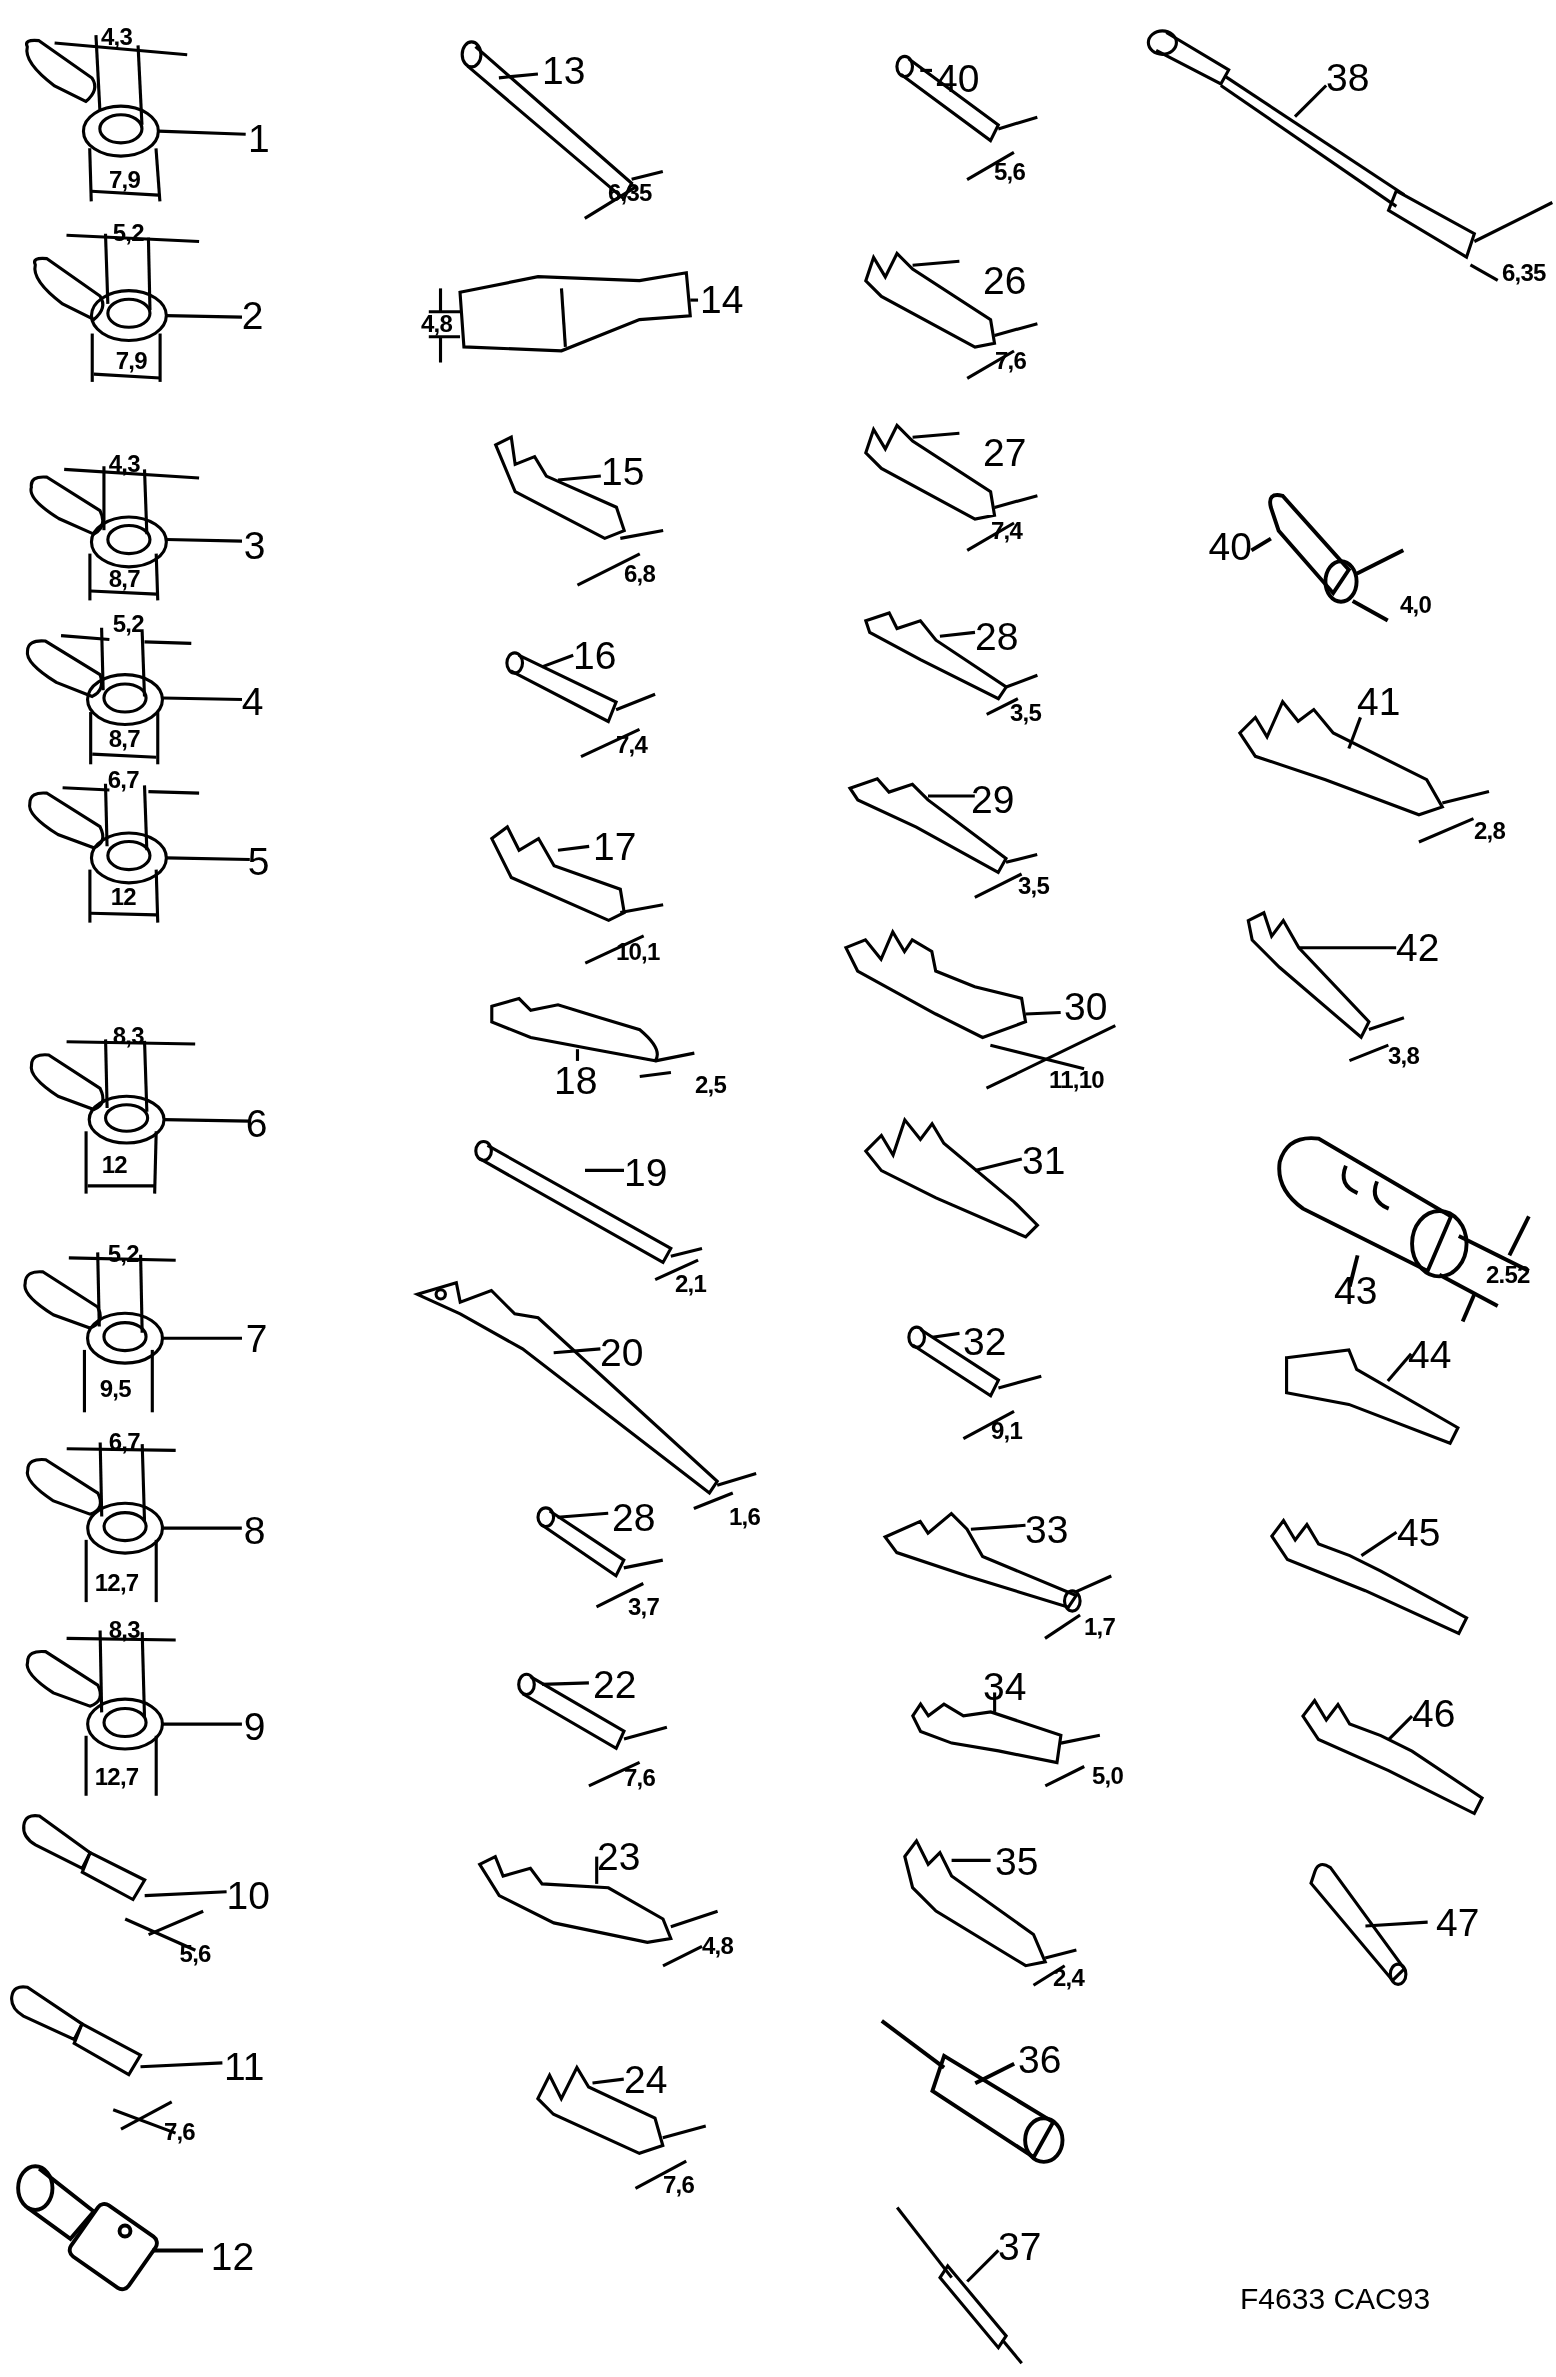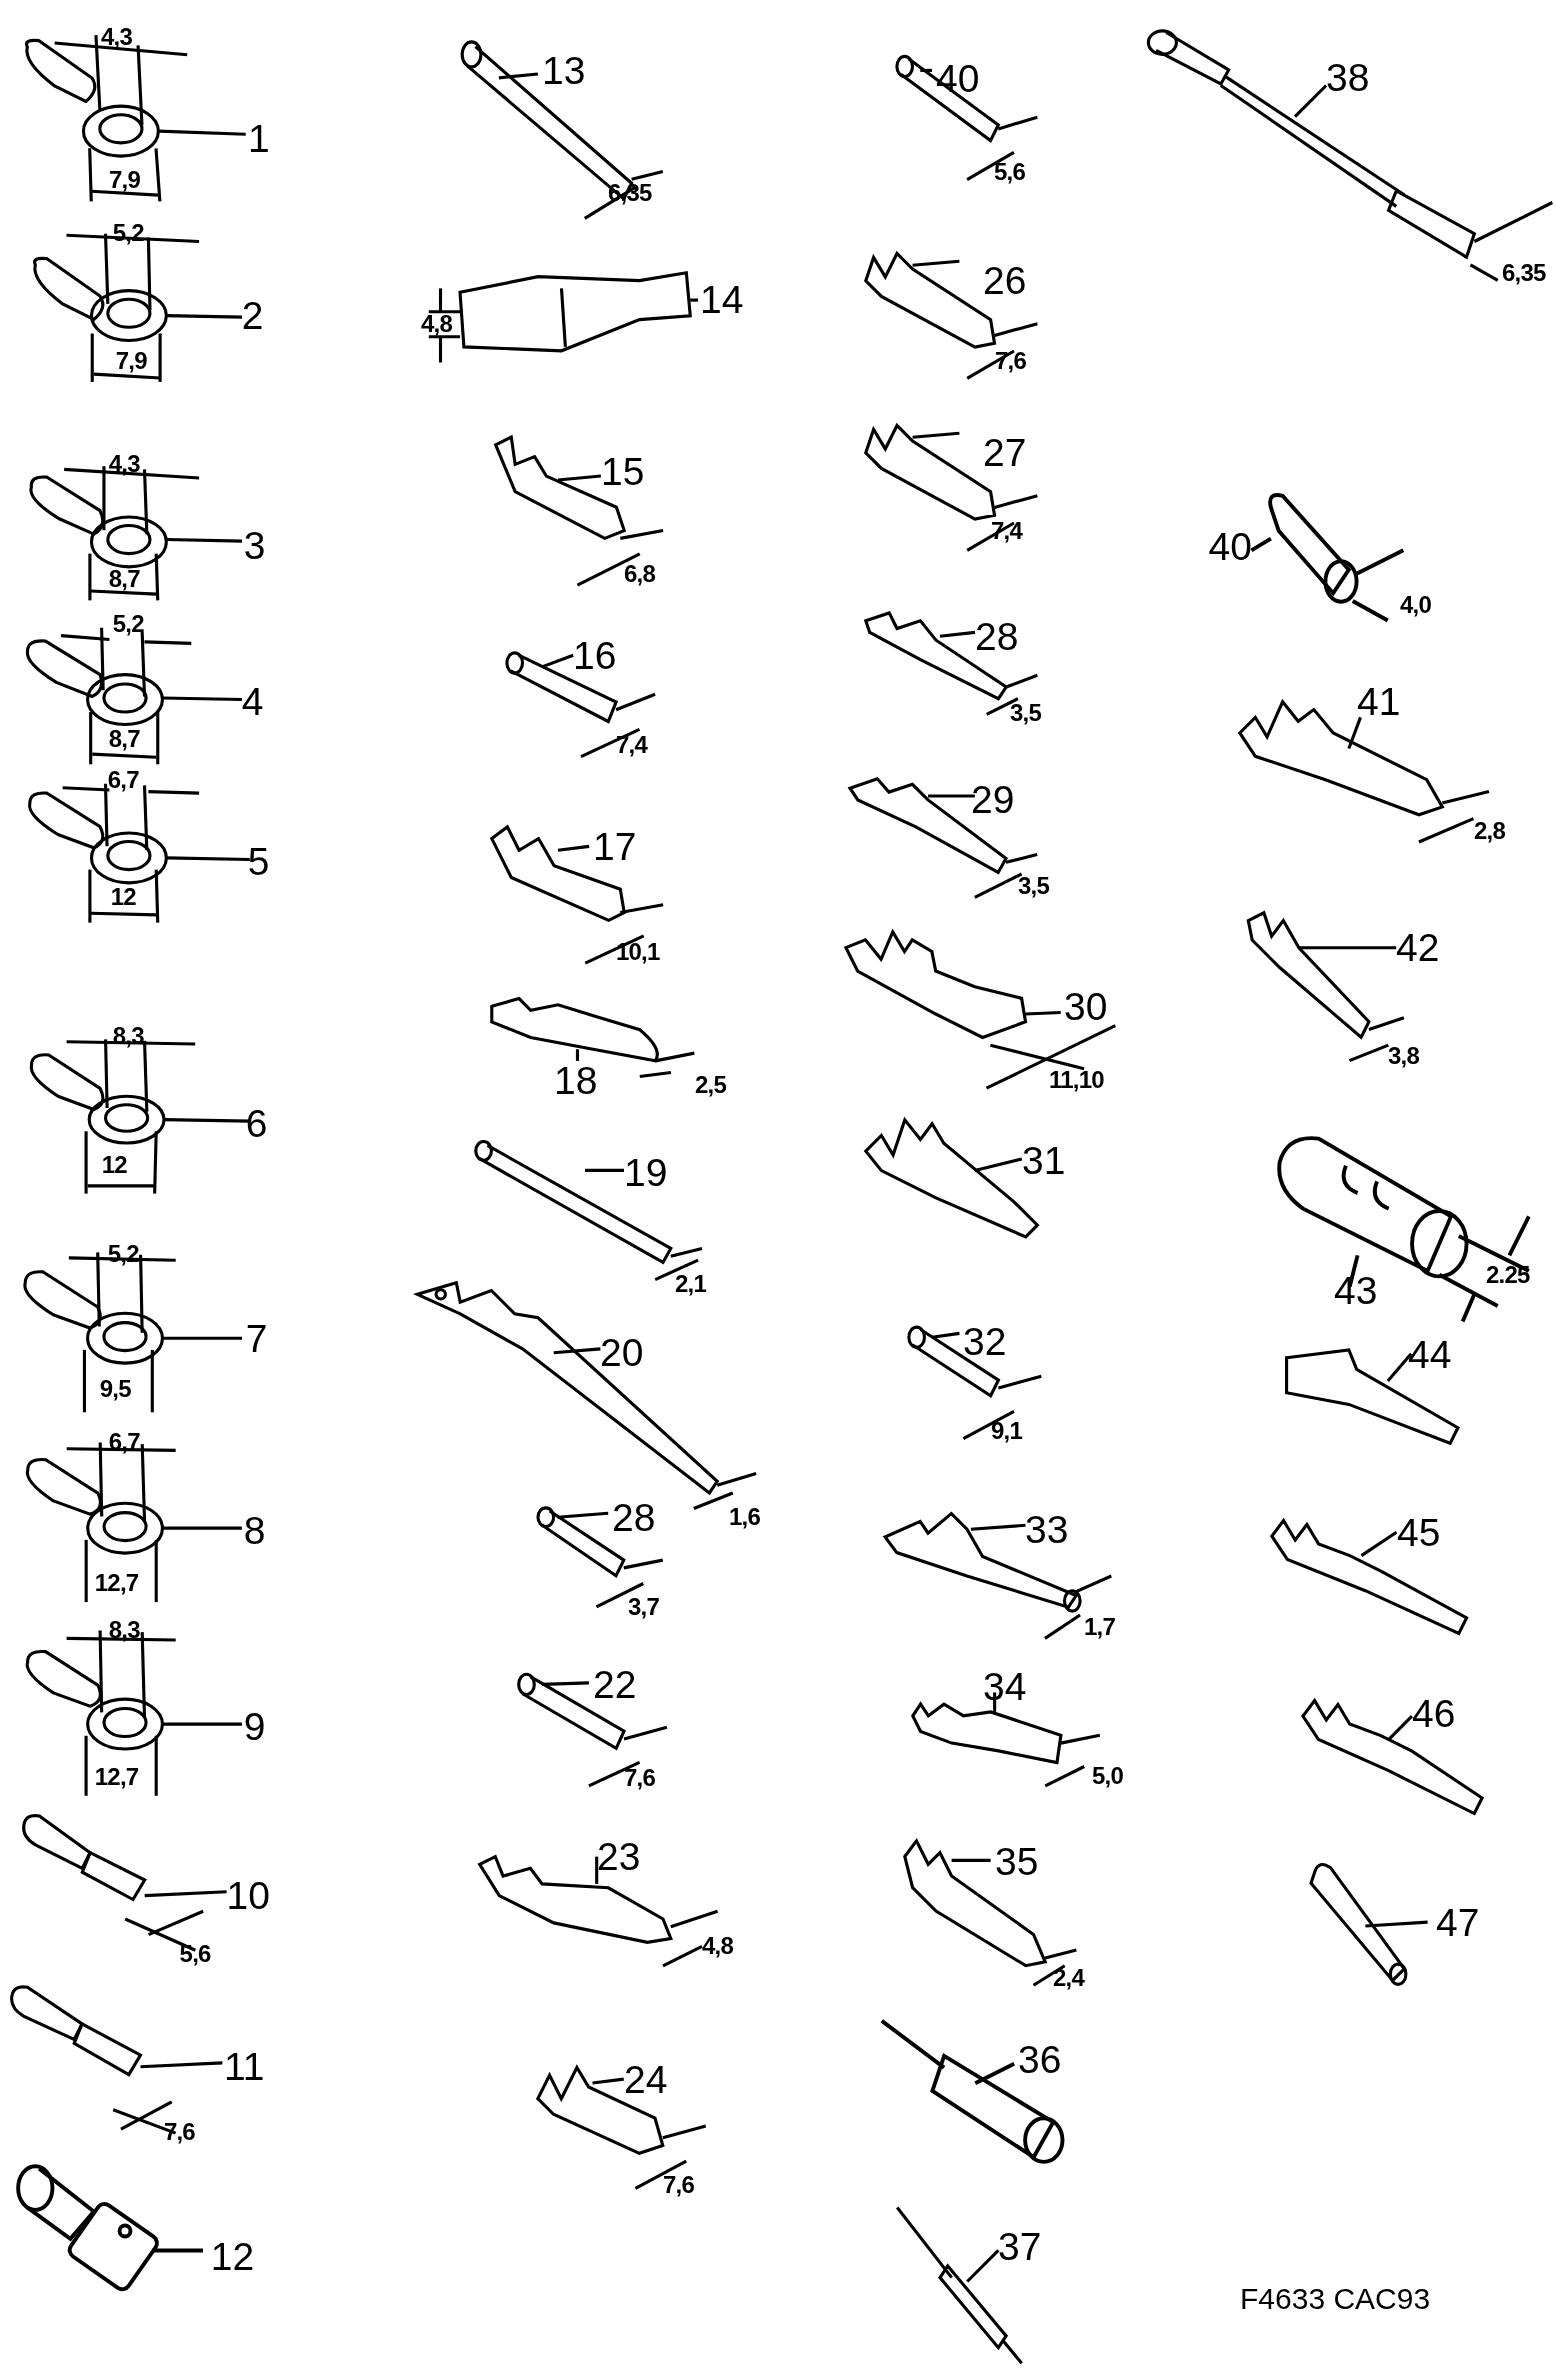--- a/index.html
+++ b/index.html
@@ -634,21 +634,21 @@
         <ellipse cx="225" cy="155" rx="35" ry="42"></ellipse>
         <path d="M105 55 Q95 80 120 90"></path>
         <path d="M145 75 Q135 100 160 110"></path>
         <line x1="120" y1="170" x2="110" y2="210"></line>
         <line x1="250" y1="145" x2="340" y2="190"></line>
         <line x1="225" y1="195" x2="300" y2="235"></line>
         <line x1="340" y1="120" x2="315" y2="170"></line>
         <line x1="255" y1="255" x2="270" y2="220"></line>
       </g>
     </svg>
-    <span class="dim" style="left:222px;top:140px">2.25</span>
+    <span class="dim" style="left:222px;top:140px">2.52</span>
     <span class="num" style="left:70px;top:148px">43</span>
   </div>
 
   <div class="part" style="left:1271px;top:1334px;width:285px;height:133px">
     <svg width="285" height="133" viewBox="0 0 366 170">
       <g fill="none" stroke="#000" stroke-width="4">
         <path d="M20 30 L100 20 L110 45 L240 120 L230 140 L100 90 L20 75 Z"></path>
         <line x1="150" y1="60" x2="180" y2="25"></line>
       </g>
     </svg>

